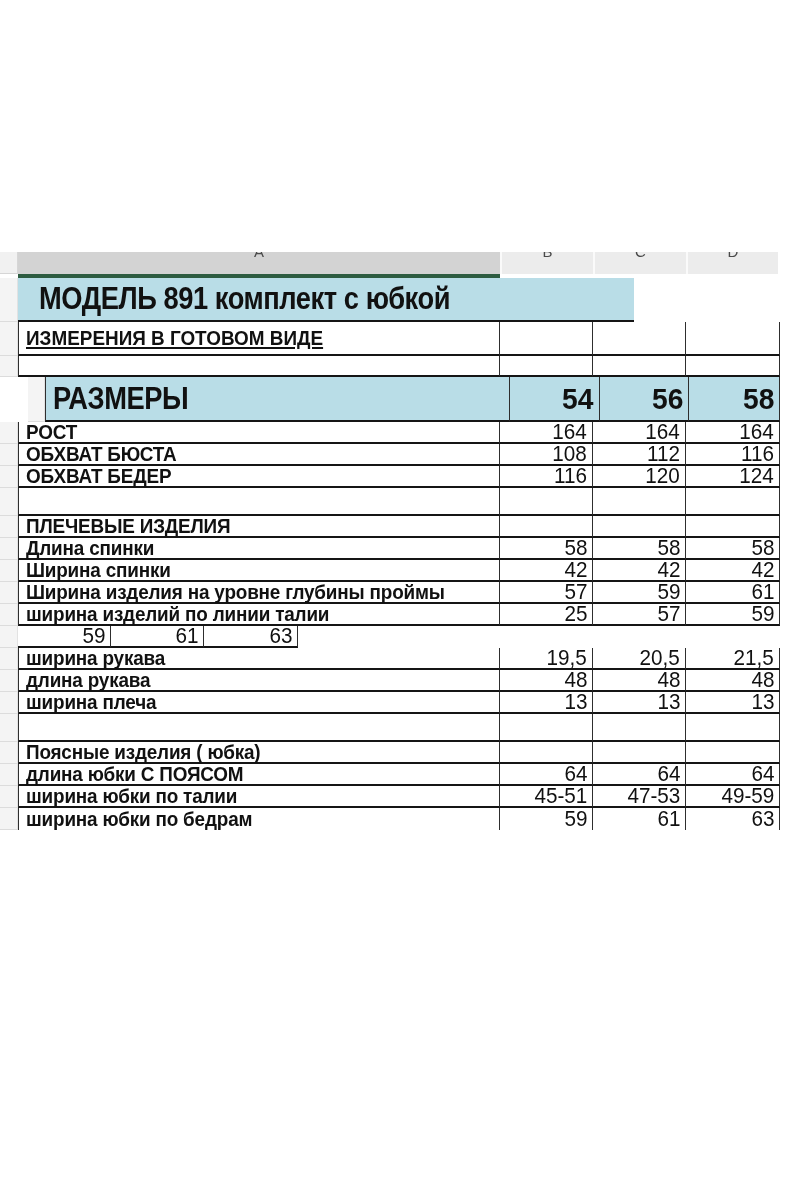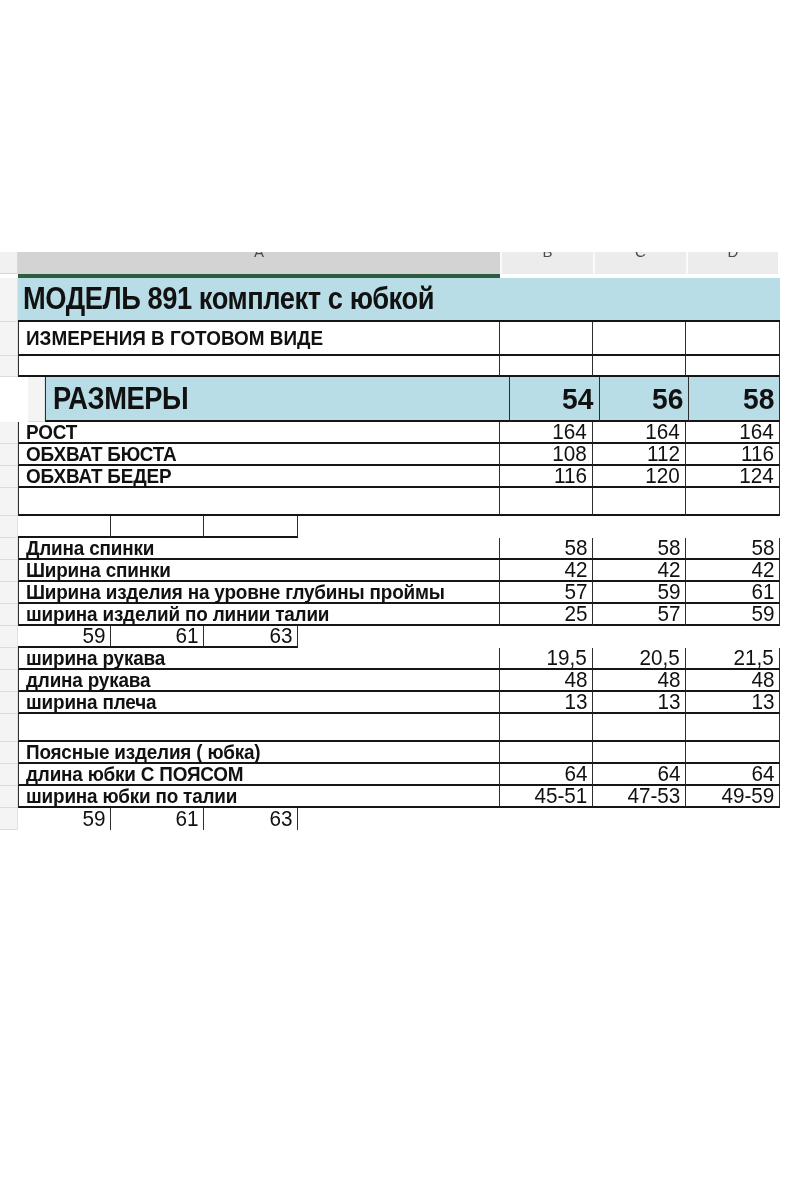--- a/index.html
+++ b/index.html
@@ -23,25 +23,25 @@
   }
   .sel-bar { height:4px; width:482px; margin-left:18px; background:var(--green,#2d5c41); }
 
   
   .g-row { display:flex; }
   .gutter { width:18px; background:#f4f4f4; border-right:1px solid #e2e2e2; border-bottom:1px solid #dcdcdc; }
   .cell { display:flex; align-items:center; border-bottom:2px solid #151515; }
   .lbl   { width:482px; padding-left:7px; border-left:1.5px solid #2e2e2e; border-right:1.5px solid #2e2e2e; }
   .num   { width:93px;  justify-content:flex-end; padding-right:5px; border-right:1.5px solid #2e2e2e; }
   .num-last { width:94px; }
-  .wide  { width:762px; padding-left:5px; border-left:none; border-right:none; }
+  .wide  { width:616px; padding-left:21px; border-left:none; border-right:none; }
   .blue  { background:var(--blue,#b9dde7); }
 
   .r-title { height:44px; }
-  .r-sub   { height:34px; }
+  .r-sub   { height:34px;text-decoration:underline; }
   .r-gap-sm{ height:21px; }
   .r-sizes { height:45px;margin-left:28px; }
   .r-data  { height:22px; }
   .r-gap   { height:28px; }
   .no-bottom .cell { border-bottom:none; }
 
   
   .t-title { font-size:31px; font-weight:700; letter-spacing:-0.5px; white-space:nowrap;
              transform:scaleX(0.88); transform-origin:0 50%; }
   .t-sub   { font-size:21px; font-weight:700; white-space:nowrap;
@@ -177,20 +177,23 @@
     <div class="cell num">
       <span class="t-num"></span>
     </div>
     <div class="cell num num-last">
       <span class="t-num"></span>
     </div>
   </div>
 
   <div class="g-row r-data">
     <div class="gutter"></div>
+    <div class="cell lbl">
+      <span class="t-label">ПЛЕЧЕВЫЕ ИЗДЕЛИЯ</span>
+    </div>
     <div class="cell num">
       <span class="t-num"></span>
     </div>
     <div class="cell num">
       <span class="t-num"></span>
     </div>
     <div class="cell num num-last">
       <span class="t-num"></span>
     </div>
   </div>
@@ -379,20 +382,23 @@
     <div class="cell num">
       <span class="t-num">47-53</span>
     </div>
     <div class="cell num num-last">
       <span class="t-num">49-59</span>
     </div>
   </div>
 
   <div class="g-row r-data no-bottom">
     <div class="gutter"></div>
+    <div class="cell lbl">
+      <span class="t-label">ширина юбки по бедрам</span>
+    </div>
     <div class="cell num">
       <span class="t-num">59</span>
     </div>
     <div class="cell num">
       <span class="t-num">61</span>
     </div>
     <div class="cell num num-last">
       <span class="t-num">63</span>
     </div>
   </div>

